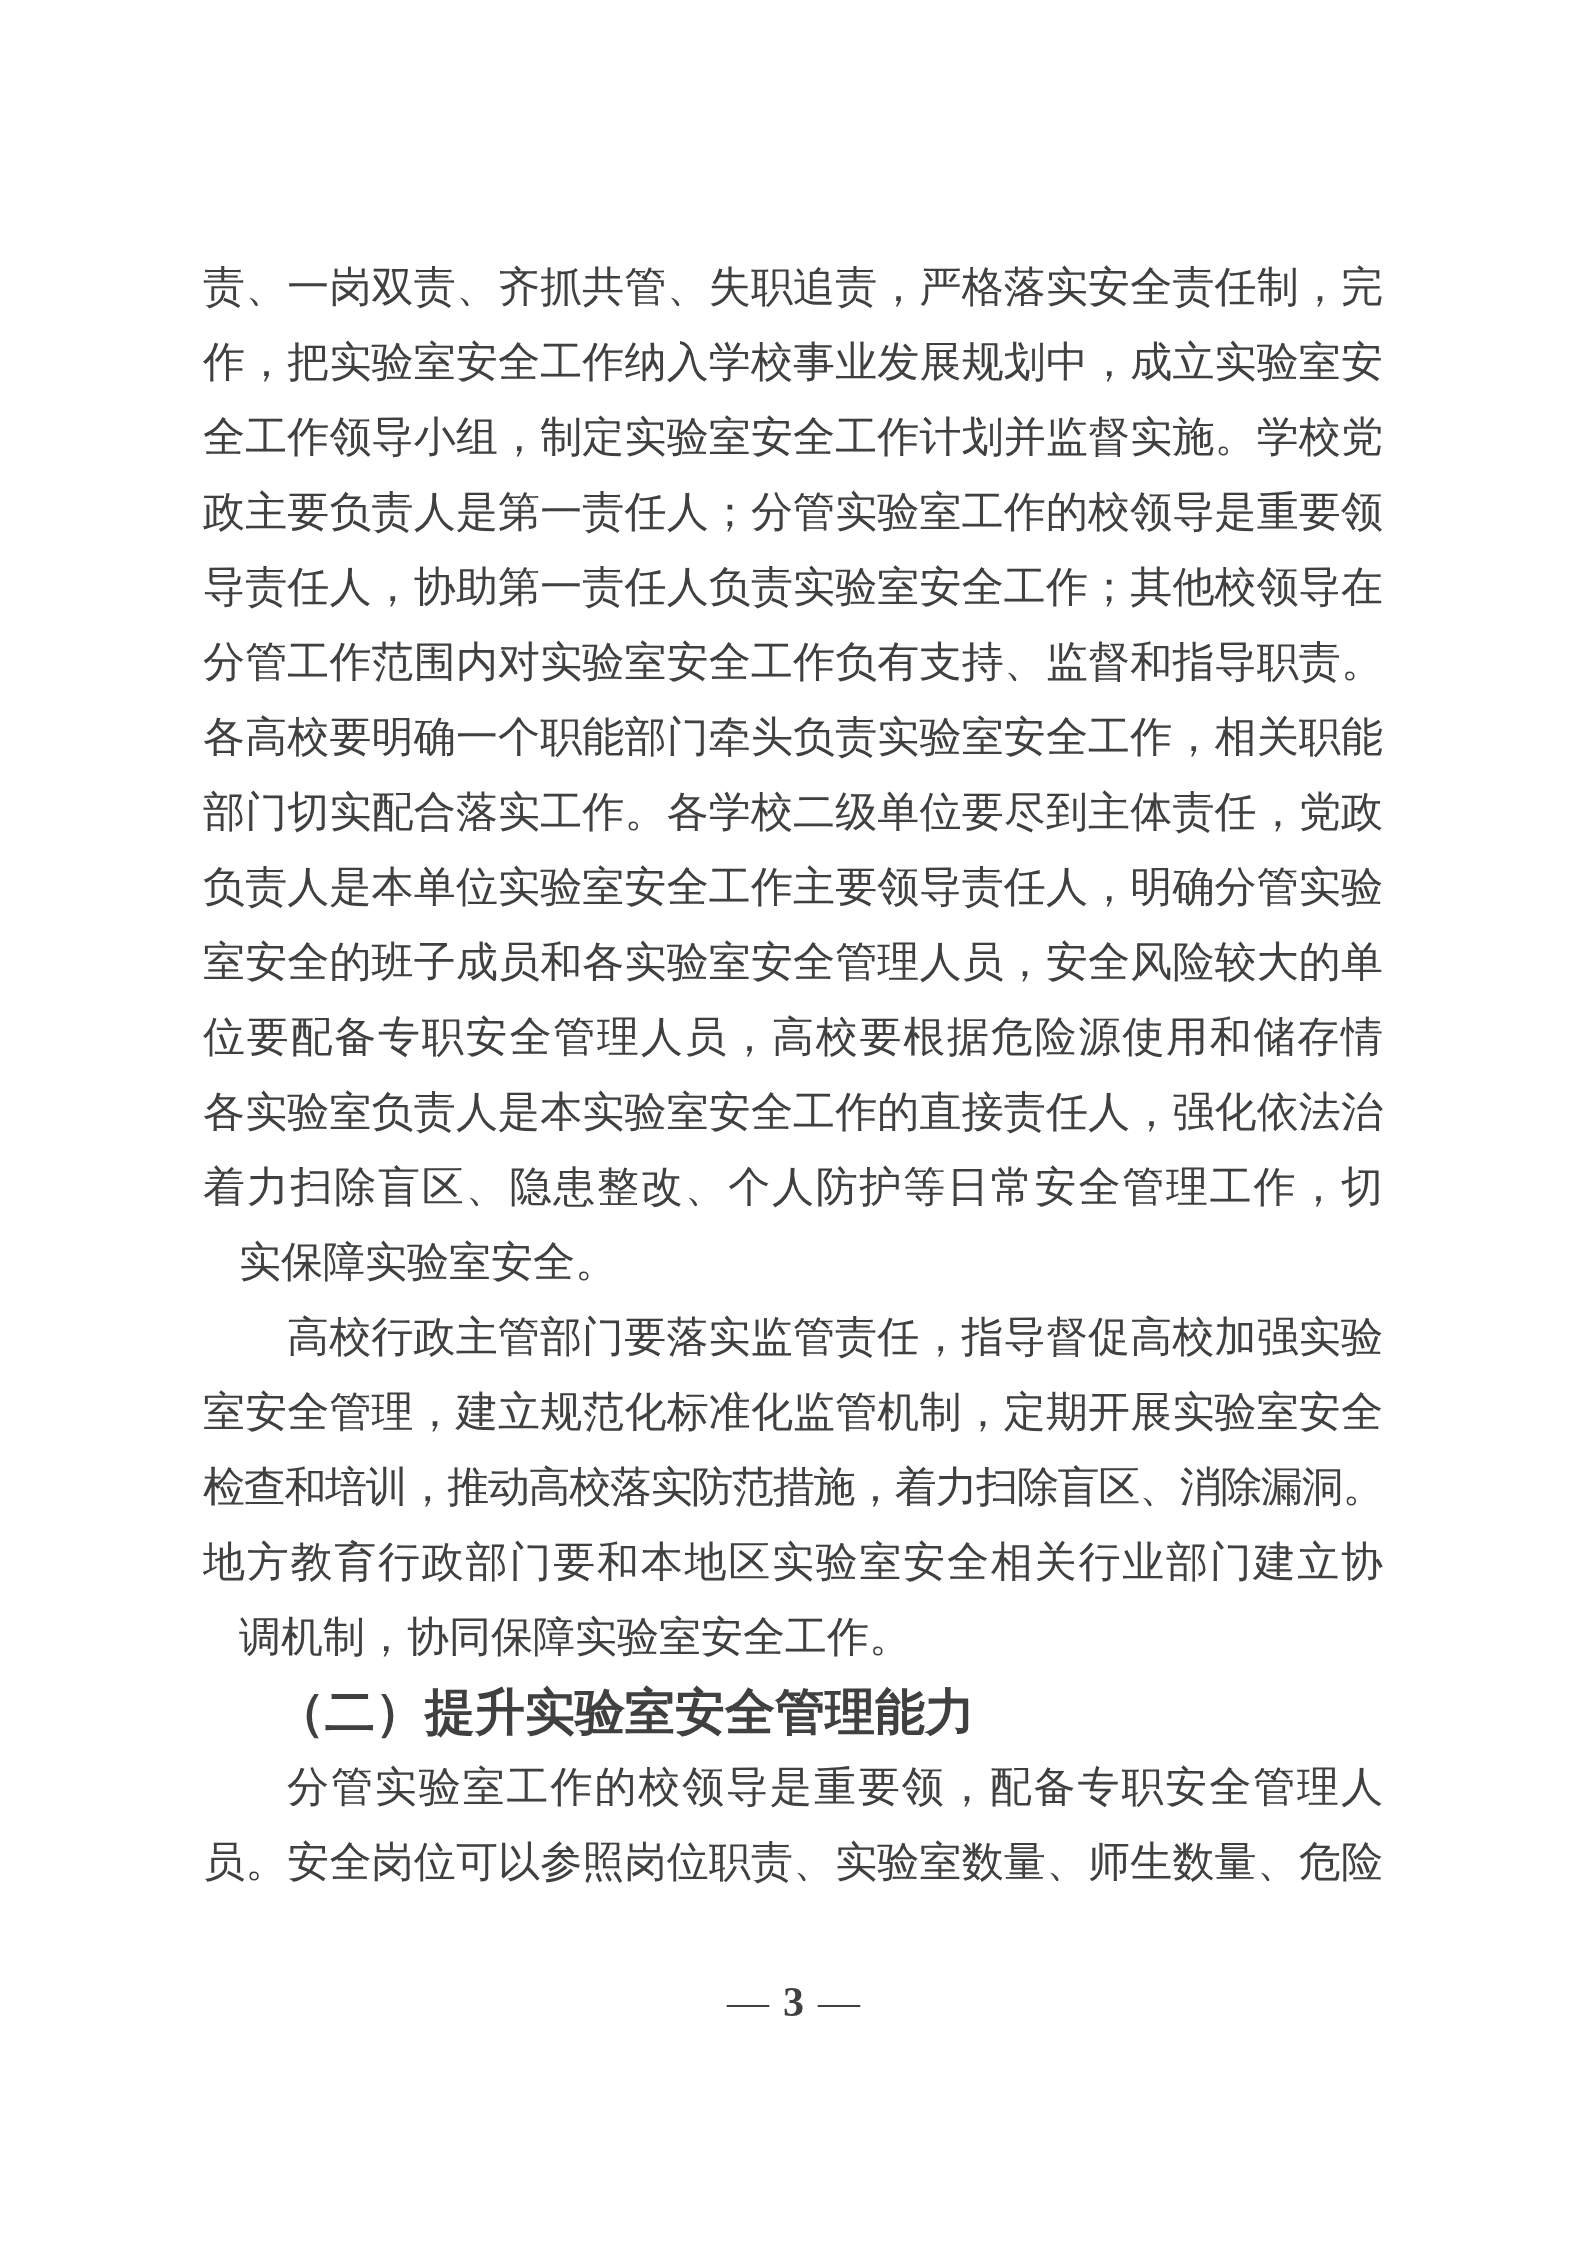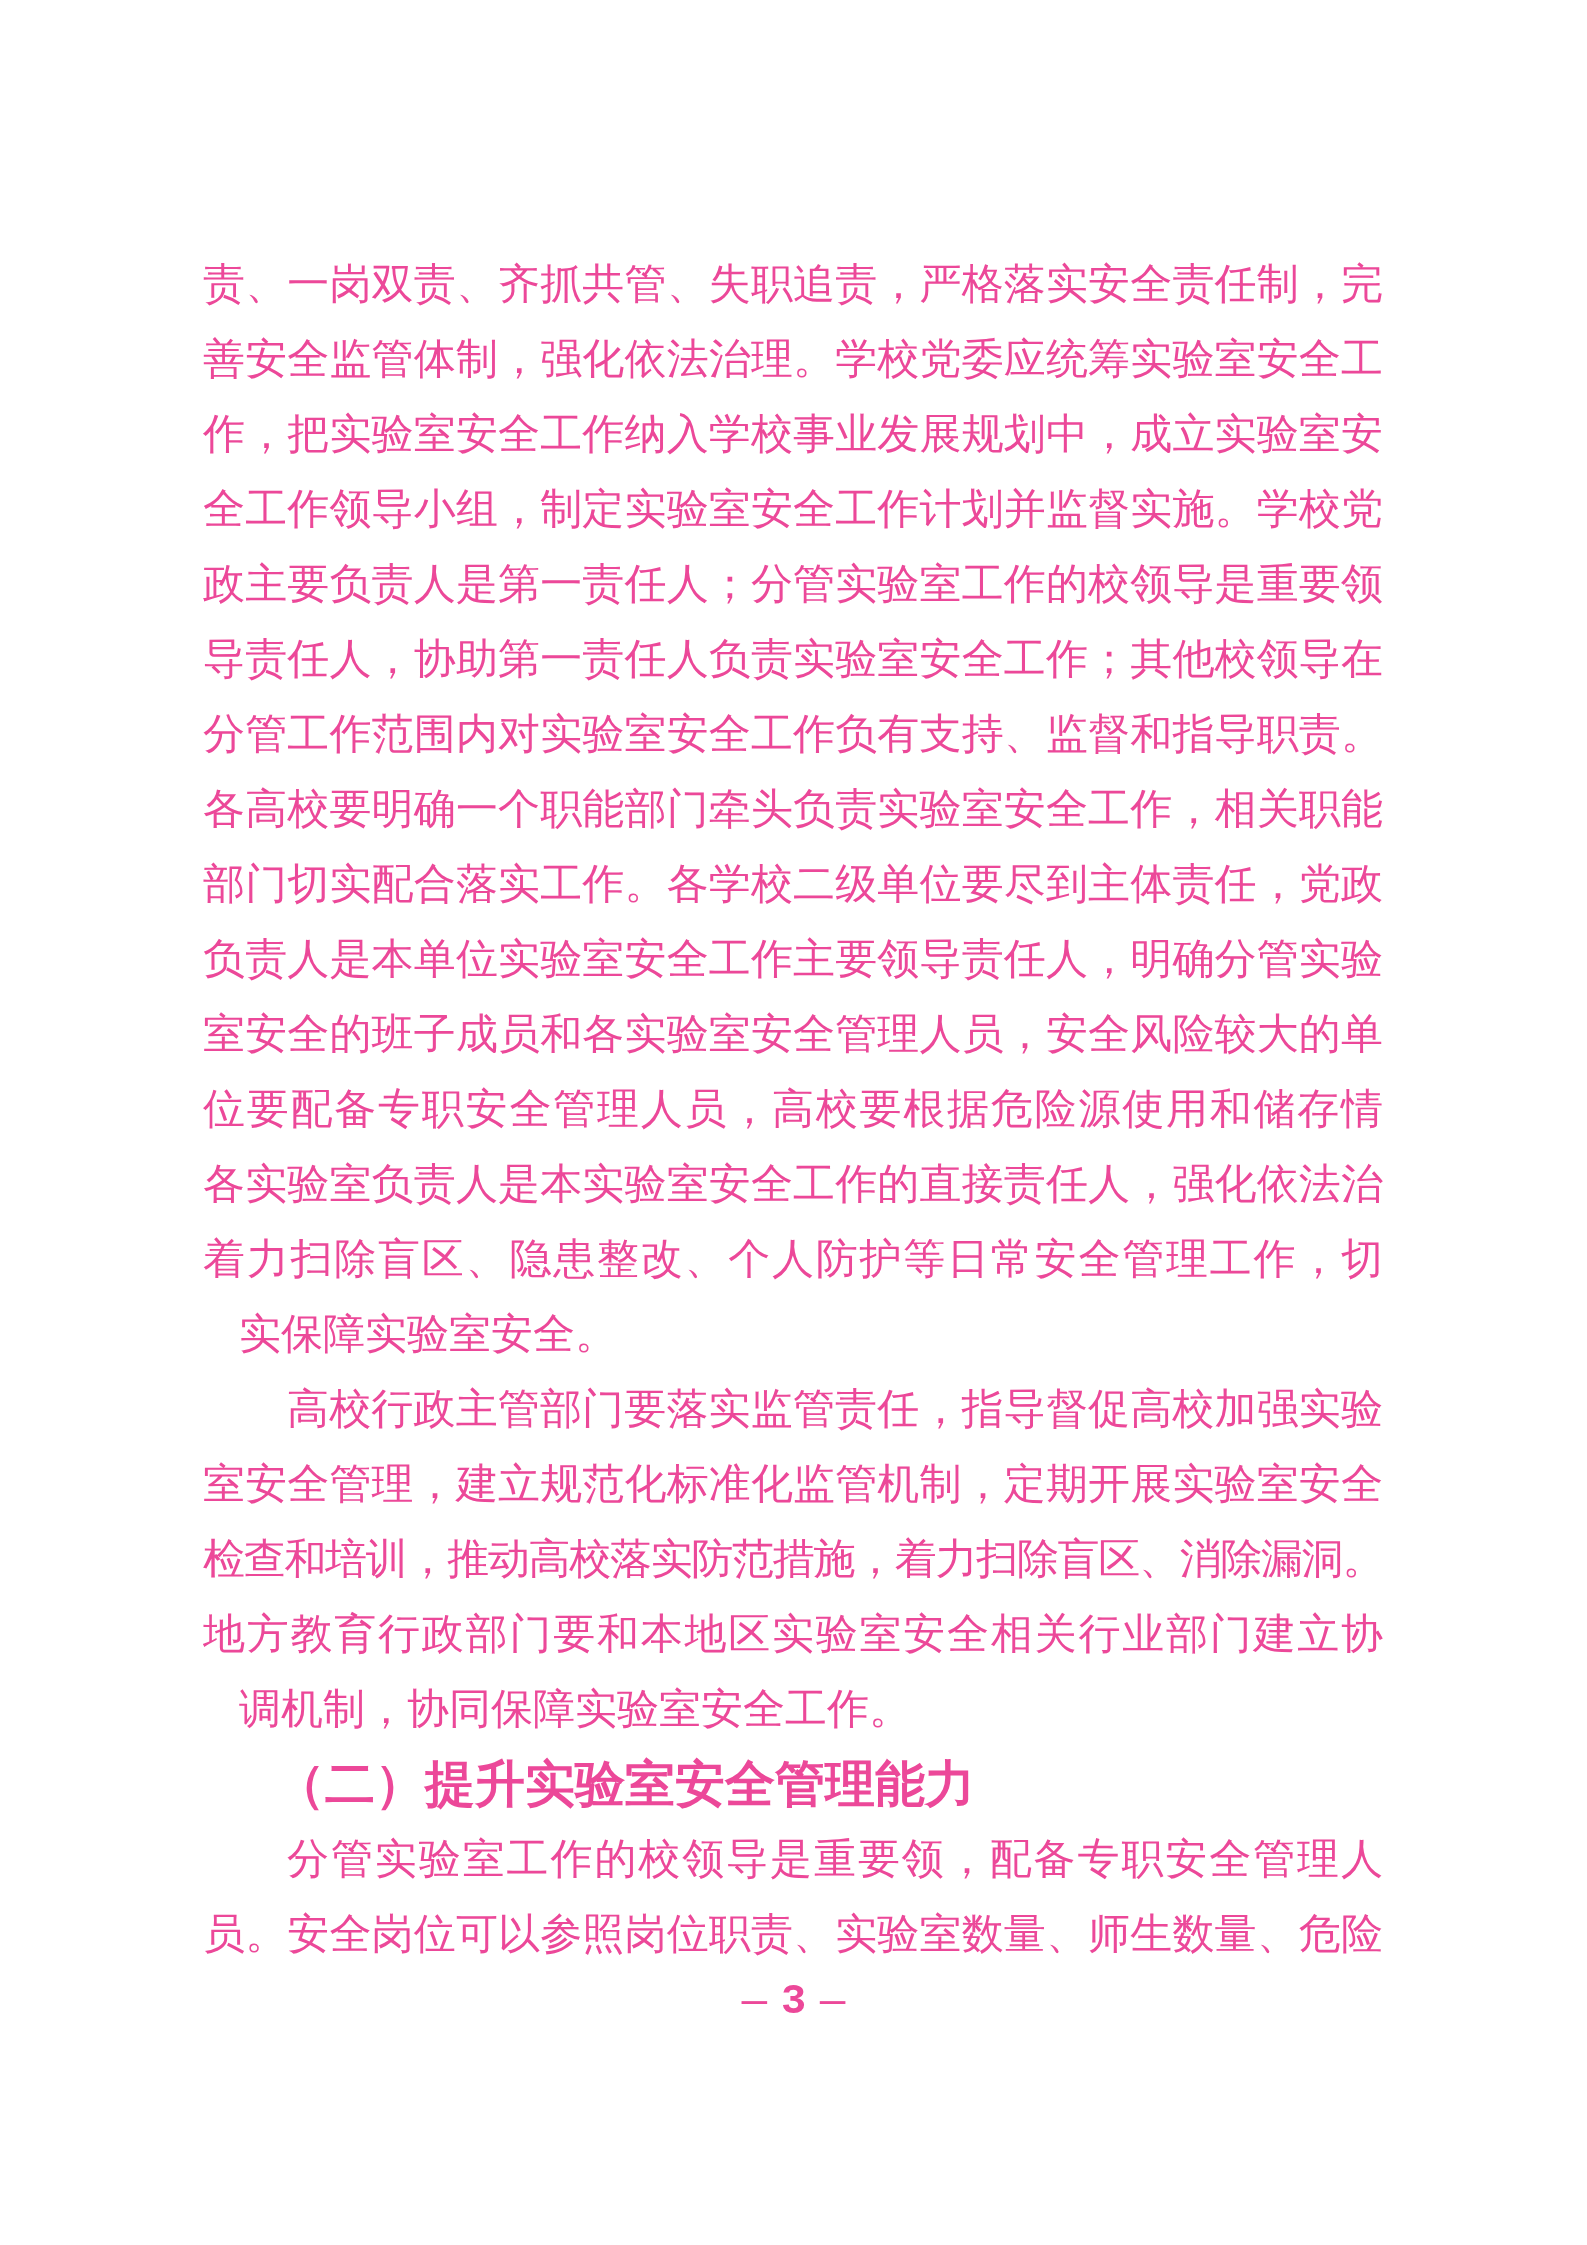--- a/index.html
+++ b/index.html
@@ -6,22 +6,22 @@
     margin: 0;
     padding: 0;
     background: #888;
   }
   .page {
     position: relative;
     width: 1587px;
     height: 2245px;
     background: #ffffff;
     overflow: hidden;
-    font-family: Liberation Mono, monospace;
-    color: #ec4899;
+    font-family: Liberation Serif, serif;
+    color: #404040;
   }
   .content {
     position: absolute;
     left: 203px;
     top: 250px;
     width: 1180px;
   }
   .ln {
     height: 75px;
     line-height: 75px;
@@ -67,21 +67,20 @@
     font-weight: bold;
     margin: 0 14px;
   }
 </style>
 </head>
 <body>
 
 <div class="page">
   <div class="content">
     <div class="ln">责、一岗双责、齐抓共管、失职追责，严格落实安全责任制，完</div>
-    <div class="ln">善安全监管体制，强化依法治理。学校党委应统筹实验室安全工</div>
     <div class="ln">作，把实验室安全工作纳入学校事业发展规划中，成立实验室安</div>
     <div class="ln">全工作领导小组，制定实验室安全工作计划并监督实施。学校党</div>
     <div class="ln">政主要负责人是第一责任人；分管实验室工作的校领导是重要领</div>
     <div class="ln">导责任人，协助第一责任人负责实验室安全工作；其他校领导在</div>
     <div class="ln">分管工作范围内对实验室安全工作负有支持、监督和指导职责。</div>
     <div class="ln">各高校要明确一个职能部门牵头负责实验室安全工作，相关职能</div>
     <div class="ln">部门切实配合落实工作。各学校二级单位要尽到主体责任，党政</div>
     <div class="ln">负责人是本单位实验室安全工作主要领导责任人，明确分管实验</div>
     <div class="ln">室安全的班子成员和各实验室安全管理人员，安全风险较大的单</div>
     <div class="ln">位要配备专职安全管理人员，高校要根据危险源使用和储存情况。</div>

